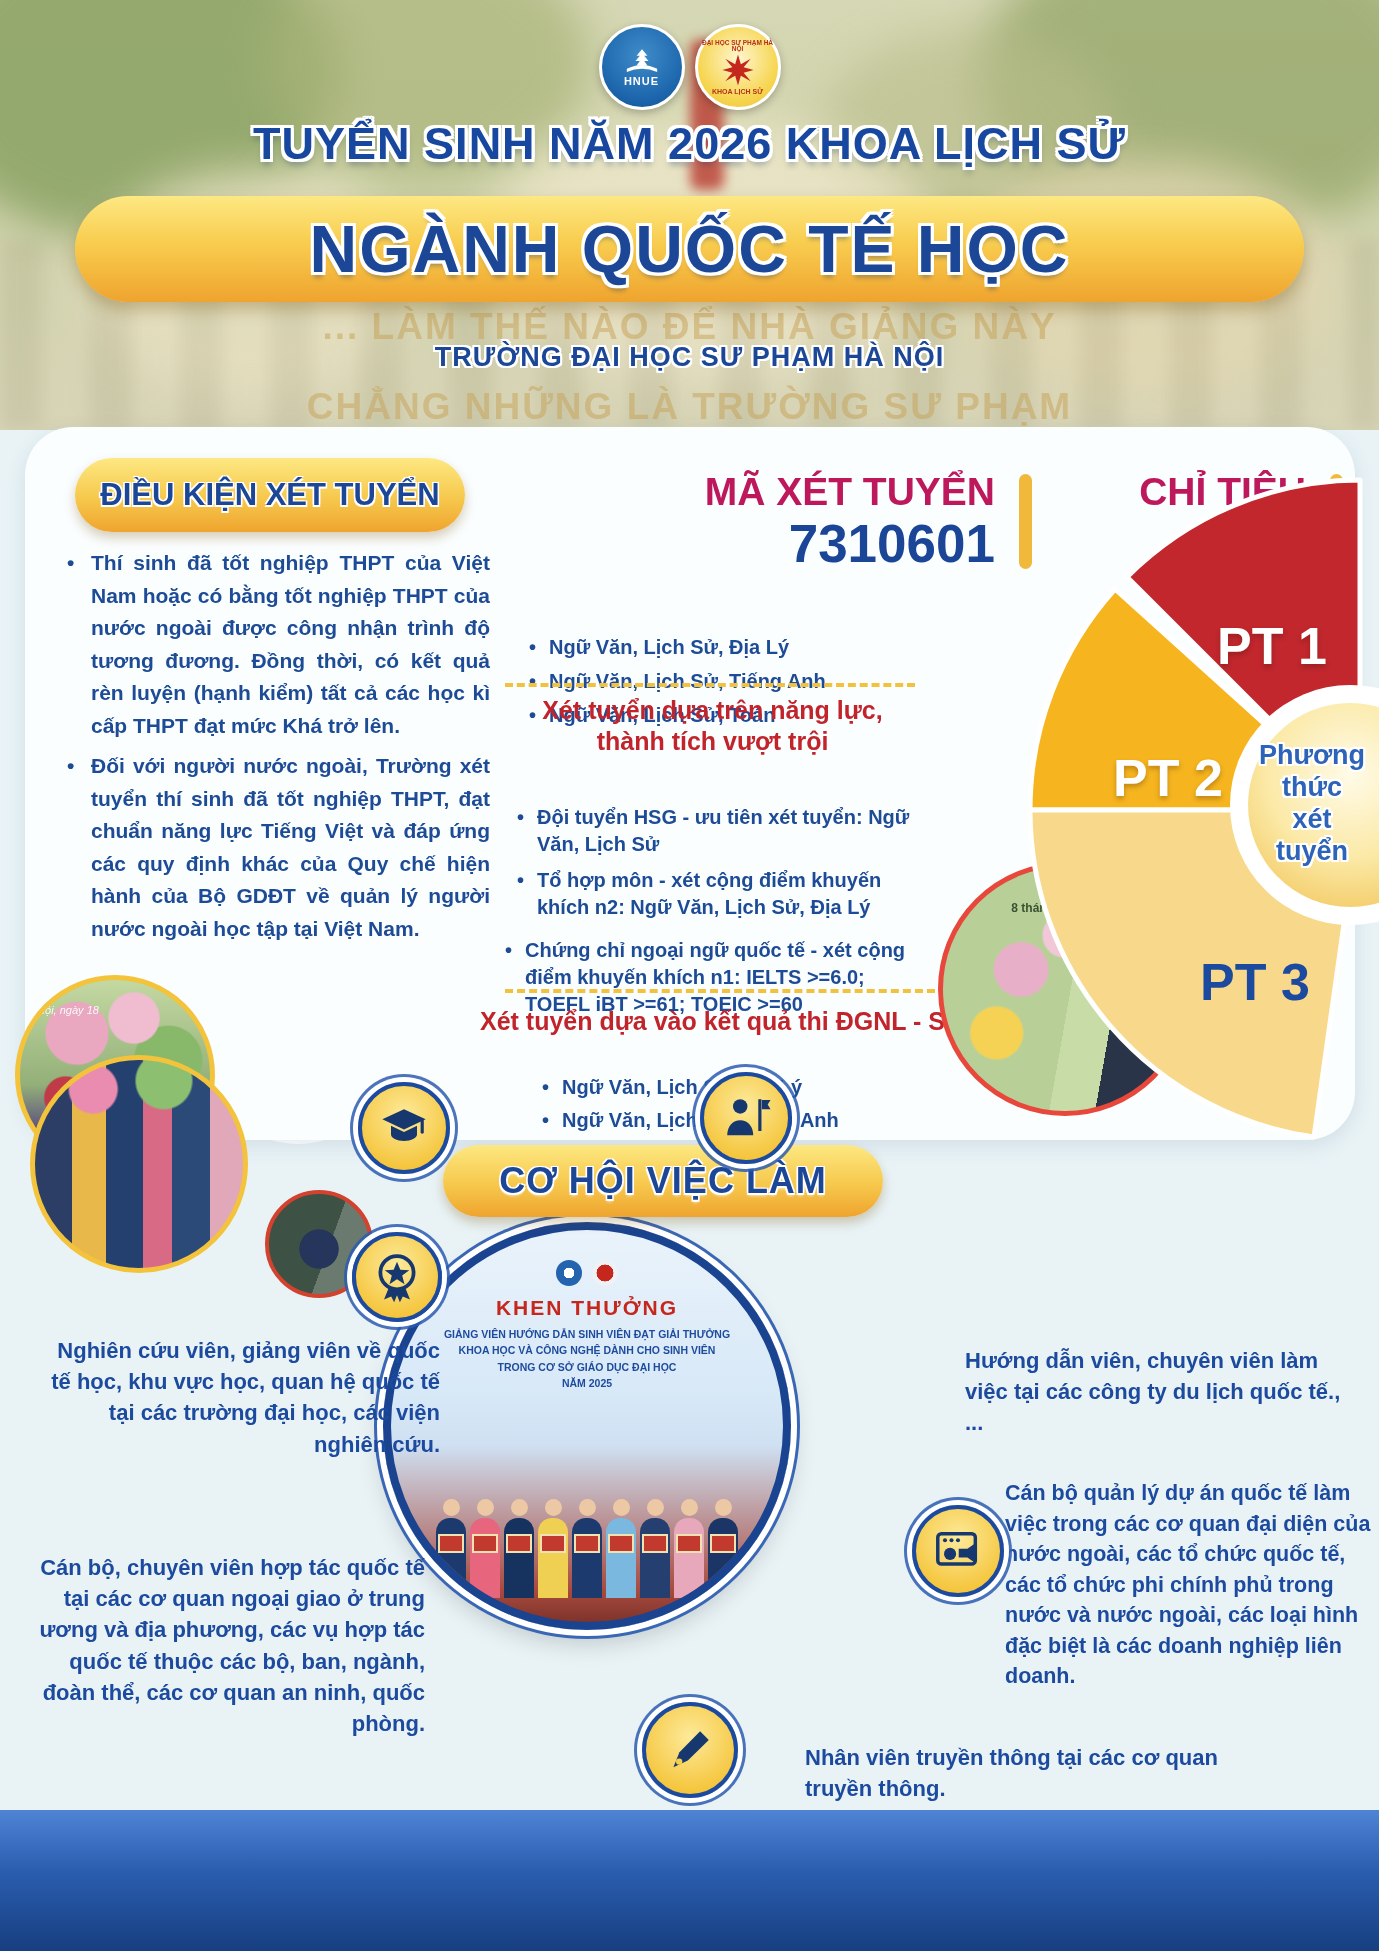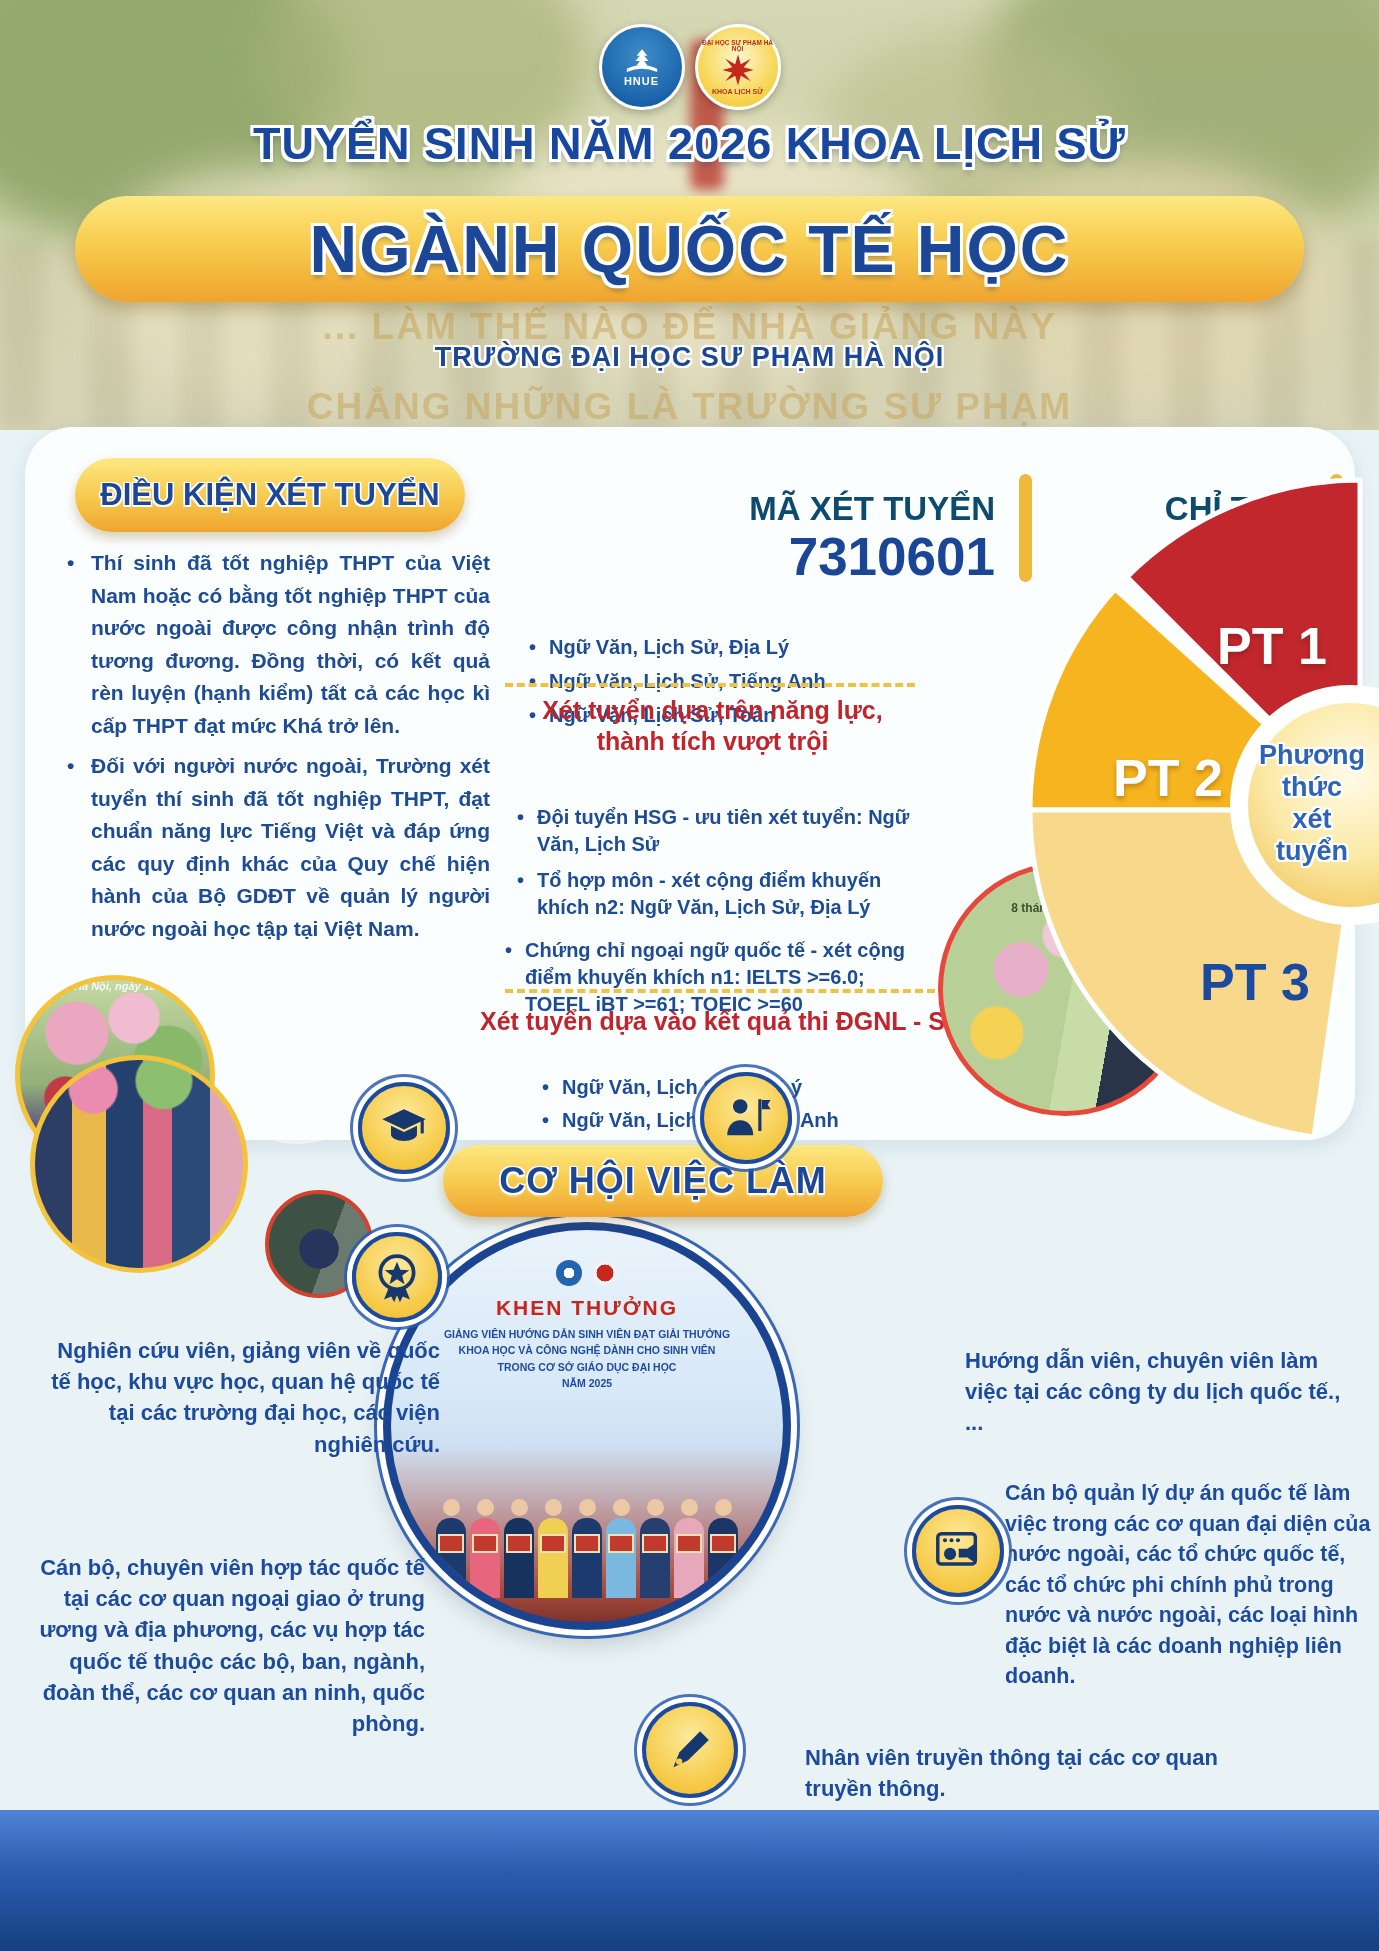--- a/index.html
+++ b/index.html
@@ -63,21 +63,21 @@
   .pill-conditions span { font-size:31px; font-weight:800; color:#1c4796;
     text-shadow:-1.5px -1.5px 0 #fff,1.5px -1.5px 0 #fff,-1.5px 1.5px 0 #fff,1.5px 1.5px 0 #fff; }
 
   .cond-list { position:absolute; left:40px; top:120px; width:425px; list-style:none; }
   .cond-list li { position:relative; padding-left:26px; margin-bottom:8px; text-align:justify;
     font-size:21px; line-height:1.55; font-weight:bold; color:#1d4b96; }
   .cond-list li::before { content:"\2022"; position:absolute; left:2px; top:0; color:#1d4b96; }
 
   .code-block { position:absolute; left:640px; top:43px; width:690px; display:flex; align-items:stretch; }
   .code-col { width:330px; text-align:right; }
-  .red-label { font-size:33px; font-weight:800; color:#0c4a6e; line-height:1.15;margin-top:20px; }
+  .red-label { font-size:39px; font-weight:800; color:#be185d; line-height:1.15; }
   .blue-number { font-size:53px; font-weight:800; color:#1b4596; line-height:1.1; }
   .ybar { width:13px; border-radius:7px; background:#f0b93c; margin:4px 0 4px 24px; }
   .quota-col { width:250px; text-align:right; margin-left:24px; }
 
   .m-h { color:#c2242b; font-weight:800; }
   .m-h1 { position:absolute; left:478px; top:143px; width:560px; font-size:23.5px; white-space:nowrap; }
   .m-list { position:absolute; list-style:none;margin-top:29px; }
   .m-list li { position:relative; padding-left:24px; font-size:20px; font-weight:bold; color:#1d4b96; line-height:1.35; }
   .m-list li::before { content:"\2022"; position:absolute; left:4px; top:0; color:#1d4b96; }
   .m1 { left:500px; top:178px; width:420px; } .m1 li { margin-bottom:7px; }
@@ -101,22 +101,22 @@
     text-shadow:-2px -2px 0 #fff,2px -2px 0 #fff,-2px 2px 0 #fff,2px 2px 0 #fff,0 -2px 0 #fff,0 2px 0 #fff,-2px 0 0 #fff,2px 0 0 #fff; }
 
   
   .ph { position:absolute; border-radius:50%; overflow:hidden; }
   .ph-l1 { left:15px; top:975px; width:200px; height:200px; border:5px solid #f3c33c; z-index:3;
     background:radial-gradient(circle at 30% 28%, #e9a8c0 0 16%, transparent 17%),
                radial-gradient(circle at 60% 20%, #f0bcd0 0 13%, transparent 14%),
                radial-gradient(circle at 78% 42%, #88b86a 0 18%, transparent 19%),
                radial-gradient(circle at 24% 62%, #c03a48 0 11%, transparent 12%),
                linear-gradient(180deg,#c4d8a2 0%,#93b078 55%,#5a4a80 80%,#3a3150 100%); }
-  .ph-l1 .cap { position:absolute; left:0; top:0; width:100%; text-align:center;
-    font-size:11px; font-style:italic; color:#ffffff; opacity:.9;font-weight:bold; }
+  .ph-l1 .cap { position:absolute; left:0; top:24px; width:100%; text-align:left;
+    font-size:11px; font-style:italic; color:#ffffff; opacity:.9; }
   .ph-l2 { left:205px; top:958px; width:186px; height:186px; border:4px solid #ffffff; z-index:2;
     background:radial-gradient(circle at 30% 55%, #3a6ab8 0 12%, transparent 13%),
                radial-gradient(circle at 60% 48%, #4a78c0 0 11%, transparent 12%),
                radial-gradient(circle at 82% 60%, #35609f 0 10%, transparent 11%),
                linear-gradient(180deg,#e9e3d3 0%,#d4dce6 45%,#9fae c0 100%, #9aa8bc 100%); }
   .ph-l3 { left:30px; top:1055px; width:218px; height:218px; border:5px solid #f3c33c; z-index:4;
     background:radial-gradient(circle at 28% 14%, #e98cb0 0 10%, transparent 11%),
                radial-gradient(circle at 62% 10%, #8cc070 0 12%, transparent 13%),
                linear-gradient(90deg,#2c3e66 0 18%,#e8b84a 18% 34%,#24406e 34% 52%,#d86a86 52% 66%,#2c4a78 66% 84%,#e0a8b8 84%); }
   .ph-l4 { left:265px; top:1190px; width:108px; height:108px; border:4px solid #d2422e; z-index:5;

